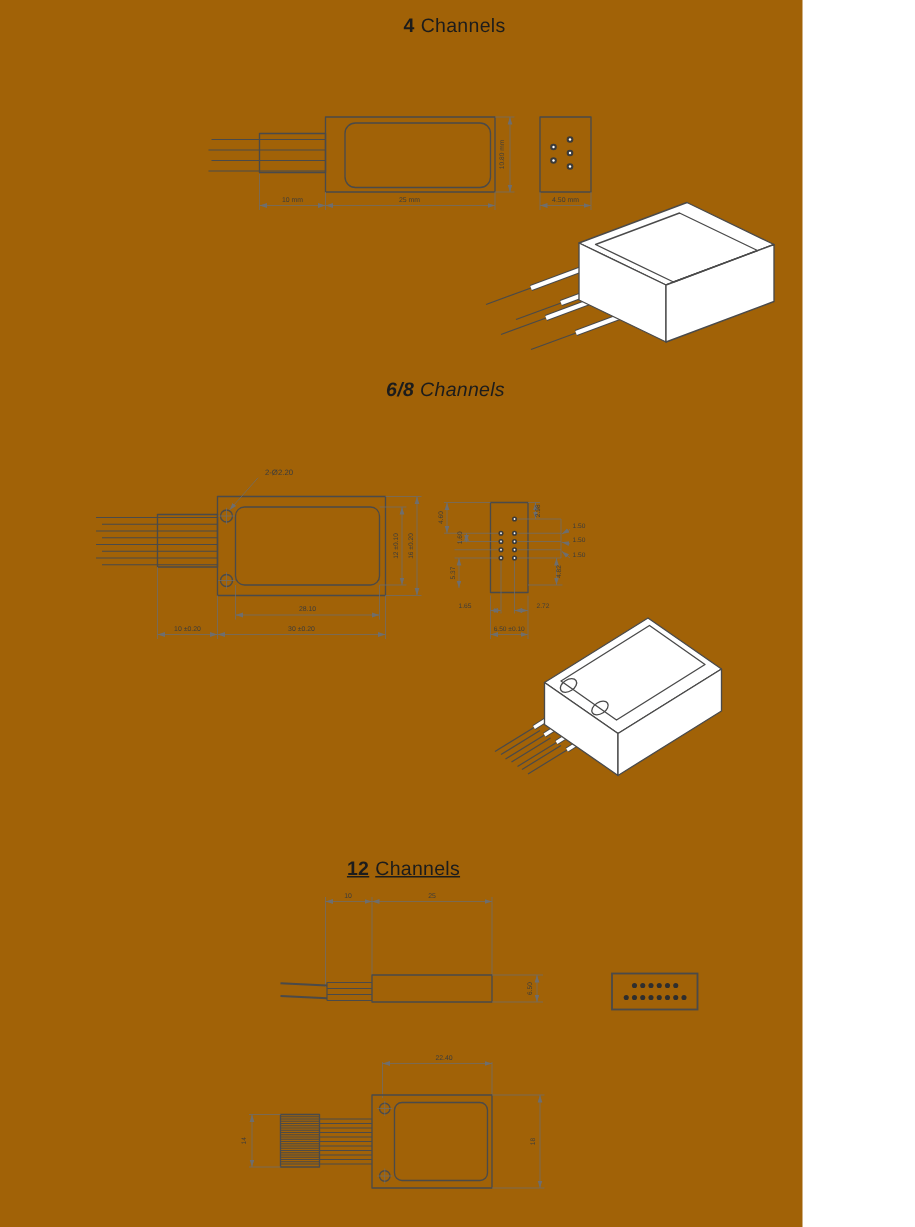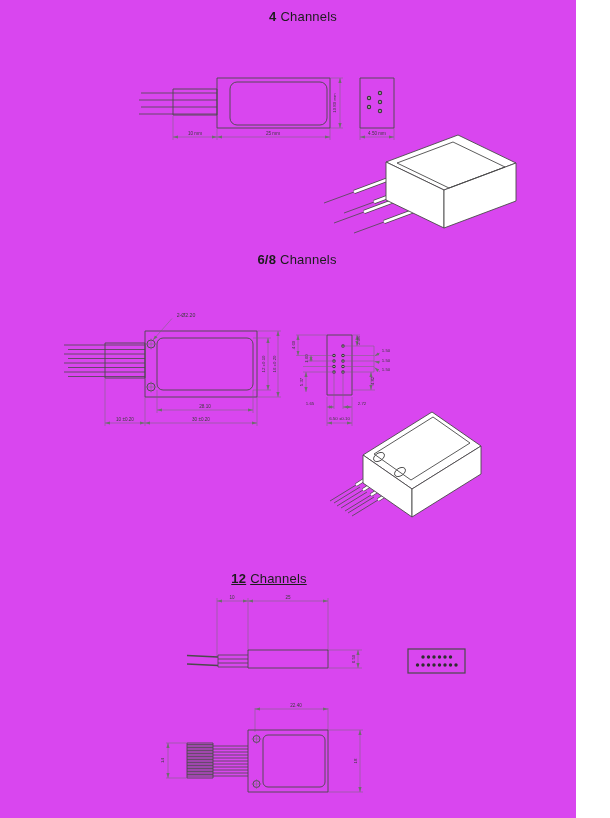--- a/index.html
+++ b/index.html
@@ -1,16 +1,16 @@
 <!DOCTYPE html>
 <html><head>
 <meta charset="utf-8">
 <style>
   html,body{margin:0;padding:0;background:#ffffff;}
-  .canvas{position:relative;width:576px;height:818px;background:#d946ef;overflow:hidden;
+  .canvas{position:relative;width:535px;height:818px;background:#a16207;overflow:hidden;
           font-family:"Liberation Sans", sans-serif;}
   .sec-title{position:absolute;transform:translateX(-50%);font-size:13px;color:#1c1c1c;
              white-space:nowrap;letter-spacing:0.2px;}
   .t-num{font-weight:700;}
   .t-word{margin-left:4px;}
   svg{position:absolute;left:0;top:0;}
   .ol{stroke:#4a4a4a;stroke-width:0.9;fill:none;stroke-linejoin:round;}
   .olf{stroke:#4a4a4a;stroke-width:0.9;fill:#ffffff;stroke-linejoin:round;}
   .dl{stroke:#6e6e6e;stroke-width:0.5;fill:none;}
   .fib{stroke:#4a4a4a;stroke-width:0.8;fill:none;}
@@ -25,21 +25,21 @@
   .call{font-size:5.2px;text-anchor:middle;}
 </style>
 </head>
 <body>
 
 <div class="canvas">
 
   <div class="sec-title" style="left:303px;top:9px;">
     <span class="t-num">4</span><span class="t-word">Channels</span>
   </div>
-  <div class="sec-title" style="left:297px;top:252px;">
+  <div class="sec-title" style="left:297px;top:252px;font-style:italic;">
     <span class="t-num">6/8</span><span class="t-word">Channels</span>
   </div>
   <div class="sec-title" style="left:269px;top:571px;text-decoration:underline;">
     <span class="t-num">12</span><span class="t-word">Channels</span>
   </div>
 
   <svg width="610" height="818" viewBox="0 0 610 818">
     <defs>
       <marker id="arr" markerUnits="userSpaceOnUse" markerWidth="6" markerHeight="6" refX="5" refY="3" orient="auto-start-reverse">
         <path d="M0,1.4 L5,3 L0,4.6 Z" fill="#6e6e6e"></path>

